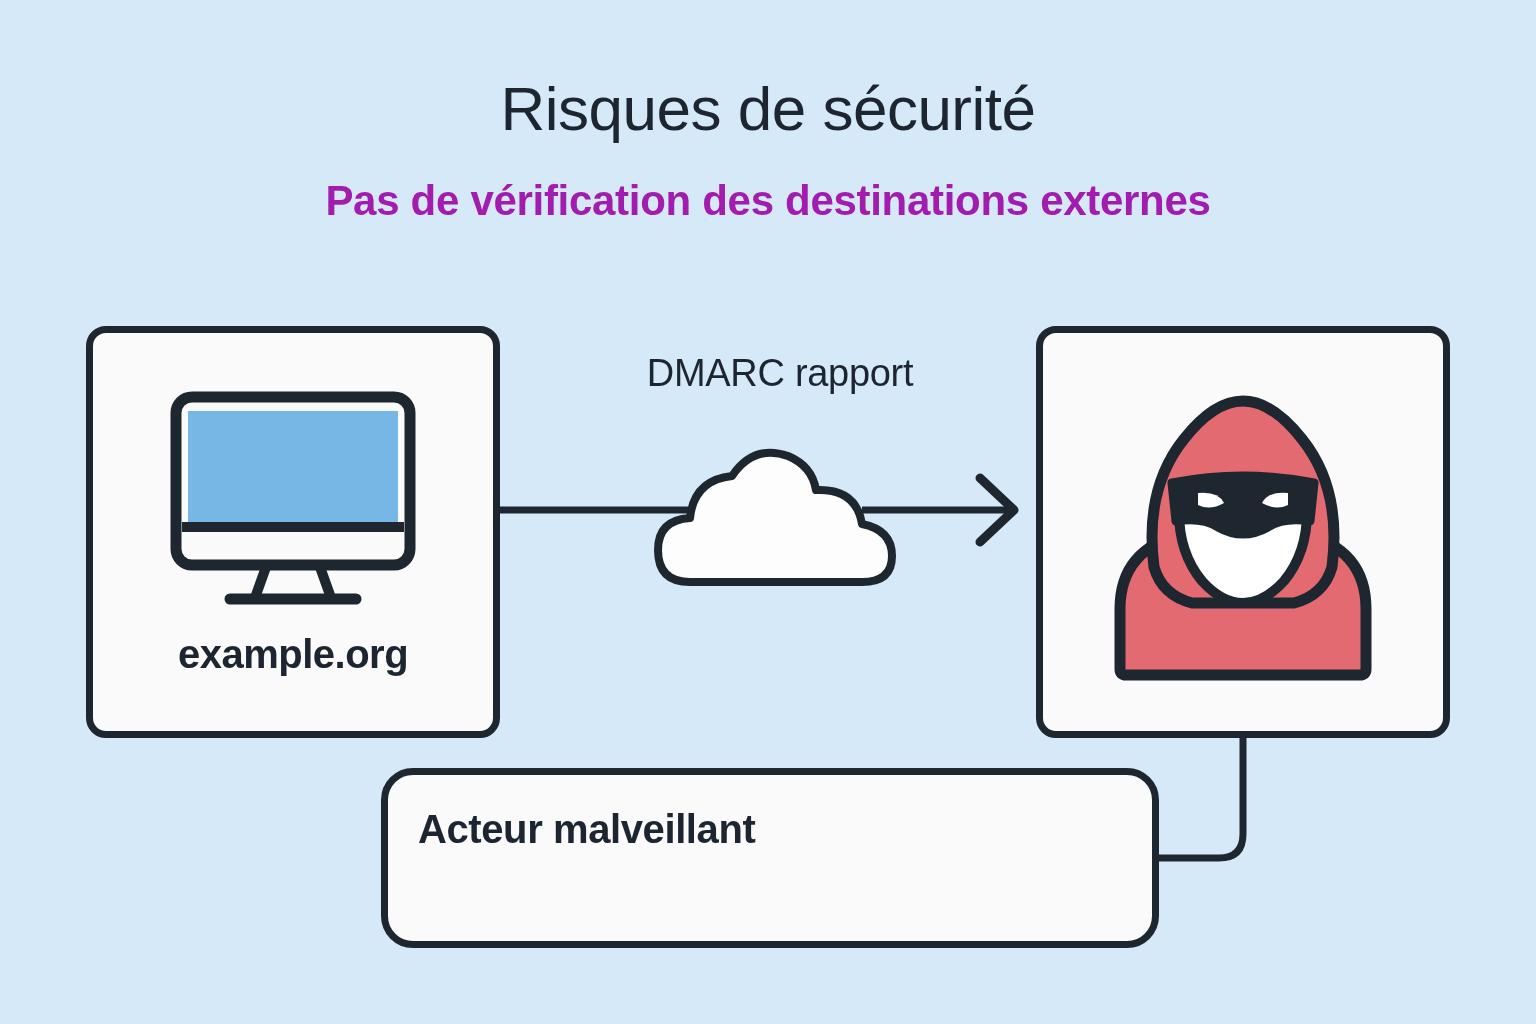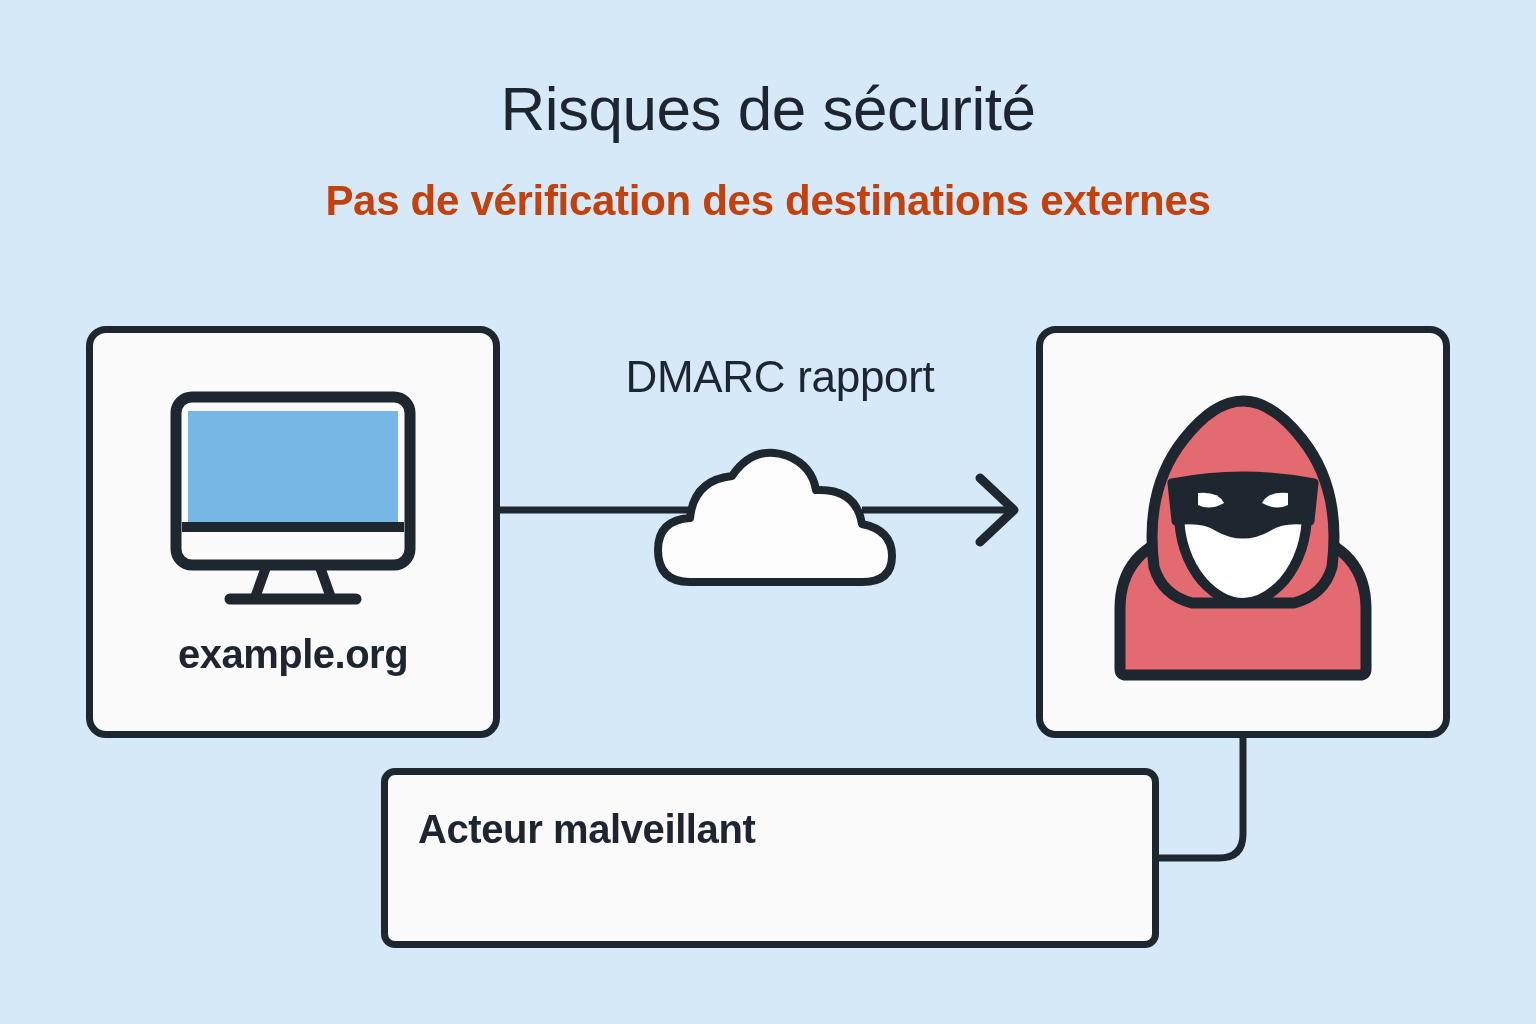--- a/index.html
+++ b/index.html
@@ -34,21 +34,21 @@
     line-height: 1.05;
   }
   .subtitle {
     position: absolute;
     left: 0;
     top: 178px;
     width: 1536px;
     text-align: center;
     font-size: 42px;
     font-weight: bold;
-    color: #c2410c;
+    color: #a21caf;
     letter-spacing: -0.3px;
     line-height: 1.1;
   }
   
   .card {
     position: absolute;
     background: #fafafa;
     border: 7px solid #1e2630;
     border-radius: 20px;
     box-sizing: border-box;
@@ -88,21 +88,21 @@
   #hacker-holder  { top: 48px; }
   
   #box-actor {
     position: absolute;
     left: 381px;
     top: 768px;
     width: 778px;
     height: 180px;
     background: #fafafa;
     border: 7px solid #1e2630;
-    border-radius: 14px;
+    border-radius: 32px;
     box-sizing: border-box;
   }
   #actor-label {
     position: absolute;
     left: 30px;
     top: 32px;
     font-size: 40px;
     font-weight: bold;
     color: #1d2630;
     letter-spacing: -0.4px;
@@ -116,21 +116,21 @@
     height: 1024px;
     pointer-events: none;
   }
   
   #flow-label {
     position: absolute;
     left: 560px;
     top: 352px;
     width: 440px;
     text-align: center;
-    font-size: 44px;
+    font-size: 38px;
     color: #1d2630;
     letter-spacing: -0.3px;
   }
   #cloud-holder {
     position: absolute;
     left: 650px;
     top: 434px;
   }
 </style>
 </head>

